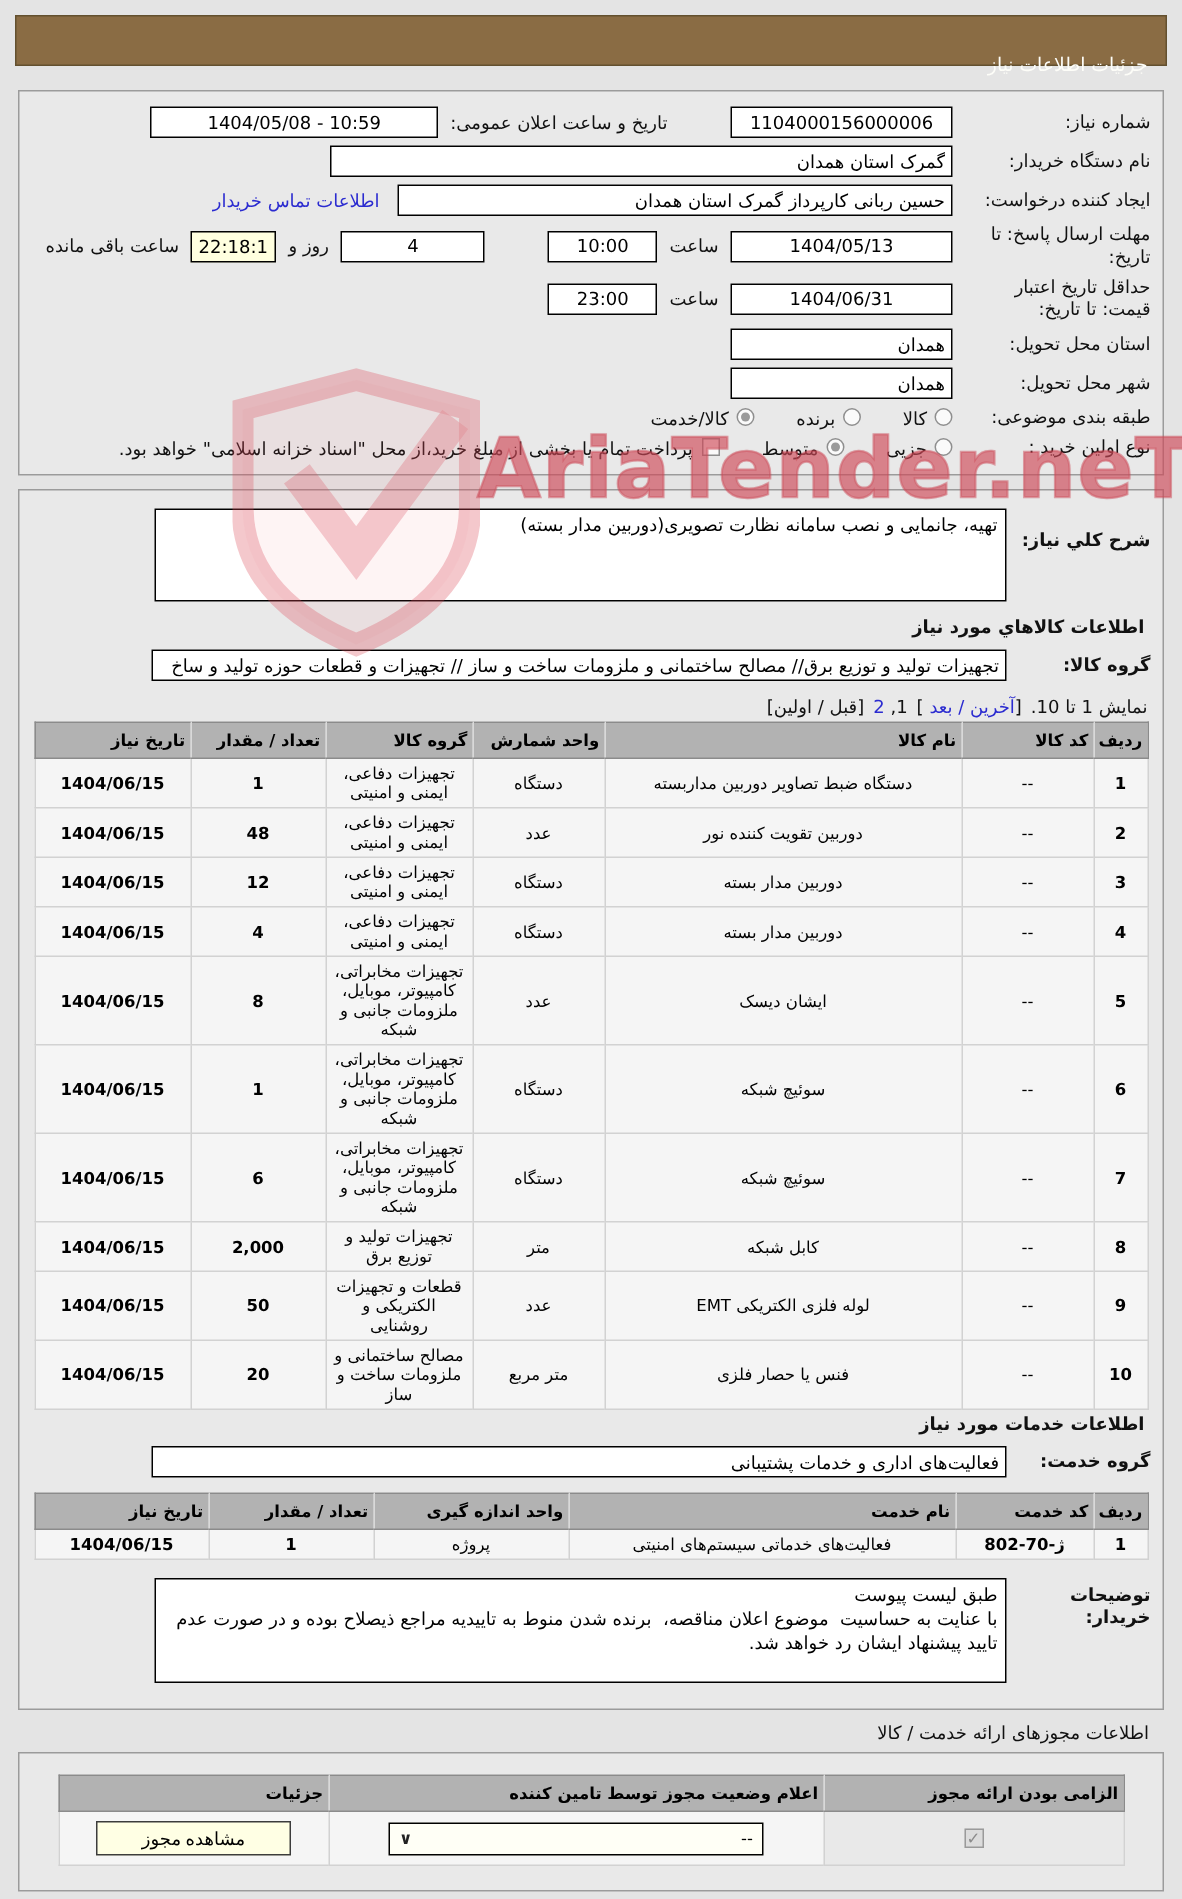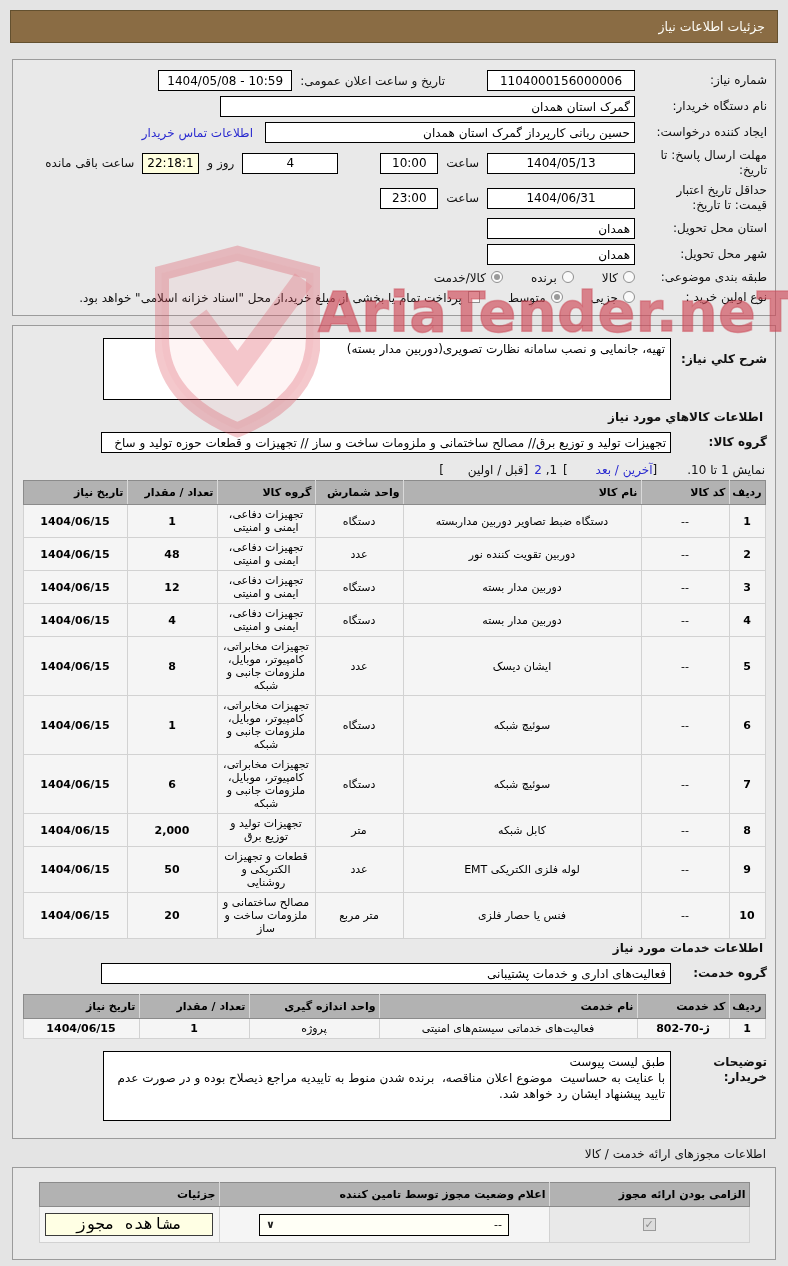--- a/index.html
+++ b/index.html
@@ -12,21 +12,21 @@
     direction: rtl;
     position: relative;
   }
   .titlebar {
     margin: 10px 10px 0 10px;
     height: 33px;
     background: #8a6c44;
     border: 1px solid #63502f;
     color: #fdfdf8;
     line-height: 31px;
-    padding: 0 12px;
+    padding: 16px 12px;
     font-size: 12.5px;
   }
   .panel {
     margin: 0 12px;
     border: 1px solid #9b9b9b;
     background: #e9e9e9;
     padding: 10px 8px 8px 8px;
   }
   .p1 { margin-top: 16px; }
   .p2 { margin-top: 9px; padding-bottom: 12px; }
@@ -34,22 +34,22 @@
   .frow { display: flex; align-items: center; margin-bottom: 5px; }
   .flabel { width: 132px; flex-shrink: 0; padding-left: 6px; line-height: 15px; }
   .blabel { font-weight: bold; }
   .box {
     height: 21px; border: 1px solid #000; background: #fff;
     font-family: "DejaVu Sans", sans-serif; font-size: 12px;
     padding: 0 4px; color: #000;
   }
   .ctr { text-align: center; direction: ltr; }
   .rt  { text-align: right; }
-  .w148 { width: 148px; } .w168 { width: 134px; } .w370 { width: 370px; }
-  .w415 { width: 415px; } .w58 { width: 58px; } .w96 { width: 96px; }
+  .w148 { width: 148px; } .w168 { width: 192px; } .w370 { width: 370px; }
+  .w415 { width: 415px; } .w58 { width: 73px; } .w96 { width: 96px; }
   .w76 { width: 57px; } .w570 { width: 570px; }
   .lbl-sm { margin: 0 8px; white-space: nowrap; }
   .gap40 { margin-right: 42px; }
   .link { color: #2b2bd0; cursor: pointer; white-space: nowrap; }
   .contact { margin-right: 12px; }
   .radio {
     display: inline-block; width: 12px; height: 12px; border-radius: 50%;
     border: 1px solid #8f8f8f; background: #fafafa; margin-left: 5px; flex-shrink: 0;
   }
   .radio.sel { position: relative; }
@@ -73,21 +73,21 @@
   .ta-notes { width: 568px; height: 70px; }
   .desc-row { align-items: flex-start; margin-top: 2px; }
   .desc-row .flabel { width: 96px; padding-top: 14px; }
   .notes-row .flabel { width: 96px; padding-top: 4px; }
   .grp-row .flabel { width: 96px; }
   
   .pagbar {
     direction: ltr; display: flex; justify-content: flex-end; align-items: center;
     gap: 6px; width: 742px; margin: 10px auto 3px auto; font-size: 12px;
   }
-  .rtl { direction: rtl; unicode-bidi: isolate; margin-left: 24px; }
+  .rtl { direction: rtl; unicode-bidi: isolate; }
   .ltr { direction: ltr; unicode-bidi: isolate; }
   
   table.grid { border-collapse: collapse; width: 742px; margin: 0 auto; background: #f4f4f4;
     font-size: 11px; table-layout: fixed; }
   table.grid th {
     background: #b2b2b2; color: #000; font-weight: bold;
     border: 1px solid #8b8b8b; border-left: 1px solid #d9d9d9;
     padding: 5px 3px; text-align: right;
   }
   table.grid th:last-child { border-left: 1px solid #8b8b8b; }
@@ -106,21 +106,21 @@
     background: #dcdcdc; color: #8b8b8b; font-size: 11px; line-height: 12px; text-align: center;
   }
   .fakeselect {
     width: 250px; height: 22px; border: 1px solid #000; background: #fffff6;
     display: inline-flex; align-items: center; justify-content: space-between;
     padding: 0 6px; direction: rtl; margin: 0 auto;
   }
   .fakeselect .arrow { font-size: 11px; color: #222; font-weight: bold; }
   .btn {
     display: inline-block; border: 1px solid #3c3c3c; height: 24px; line-height: 22px;
-    padding: 0 30px; font-size: 16px; font-family: Liberation Mono, monospace; cursor: pointer;
+    padding: 0 30px; font-size: 12px; font-family: Liberation Serif, serif; cursor: pointer;
   }
   .btn-permit { background: #ffffe4; height: 23px; }
   
   .watermark { position: absolute; inset: 0; pointer-events: none; z-index: 5; }
   .wm-shield { position: absolute; left: 155px; top: 244px; width: 165px; height: 195px; opacity: 0.55; }
   .wm-text {
     position: absolute; left: 318px; top: 280px; width: 600px;
     direction: ltr; font-size: 55px; font-weight: bold; letter-spacing: 1px;
     color: rgba(216, 90, 102, 0.30);
     text-shadow: 0 0 1px rgba(200,60,75,0.5);

